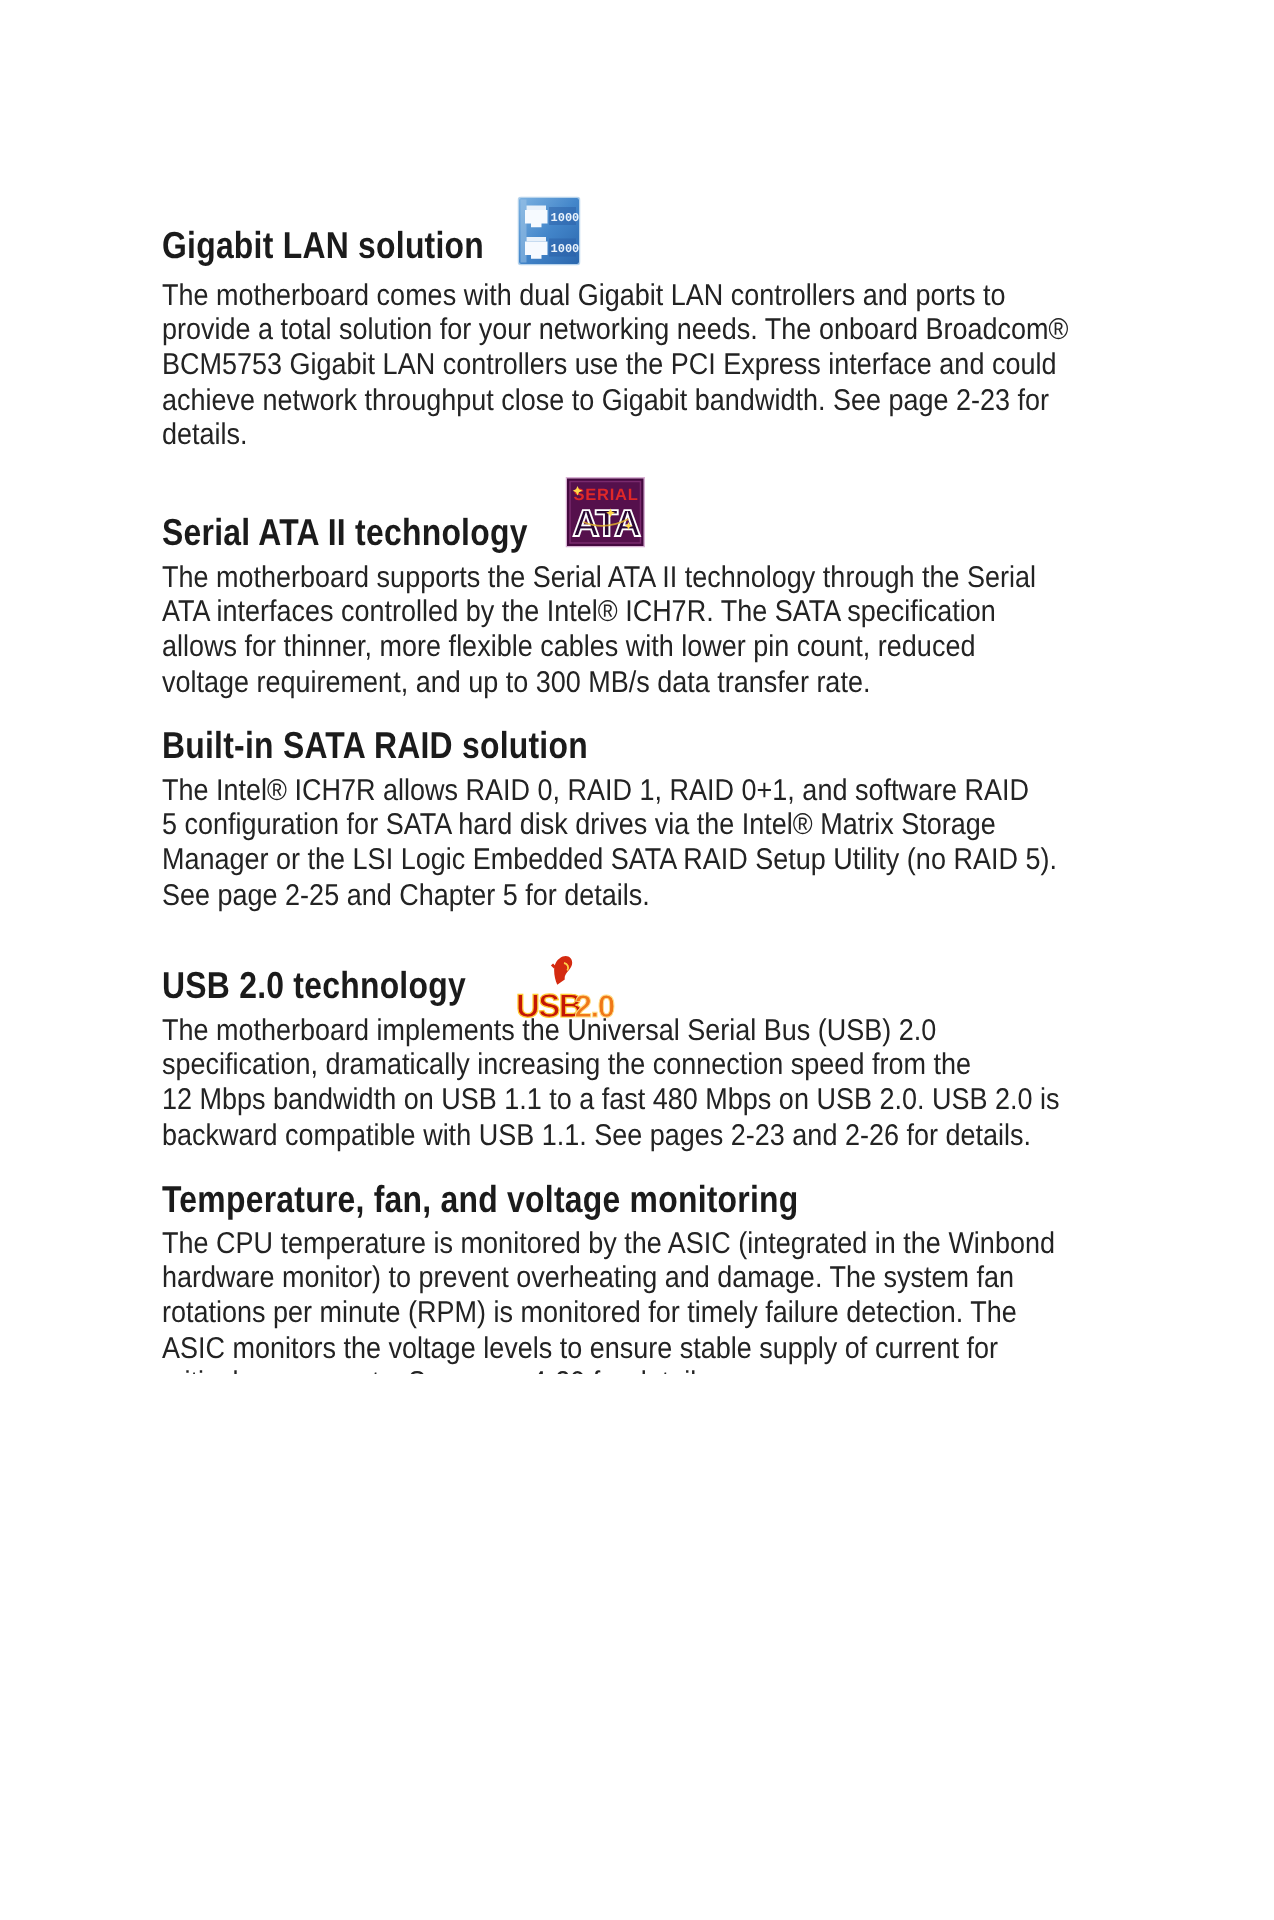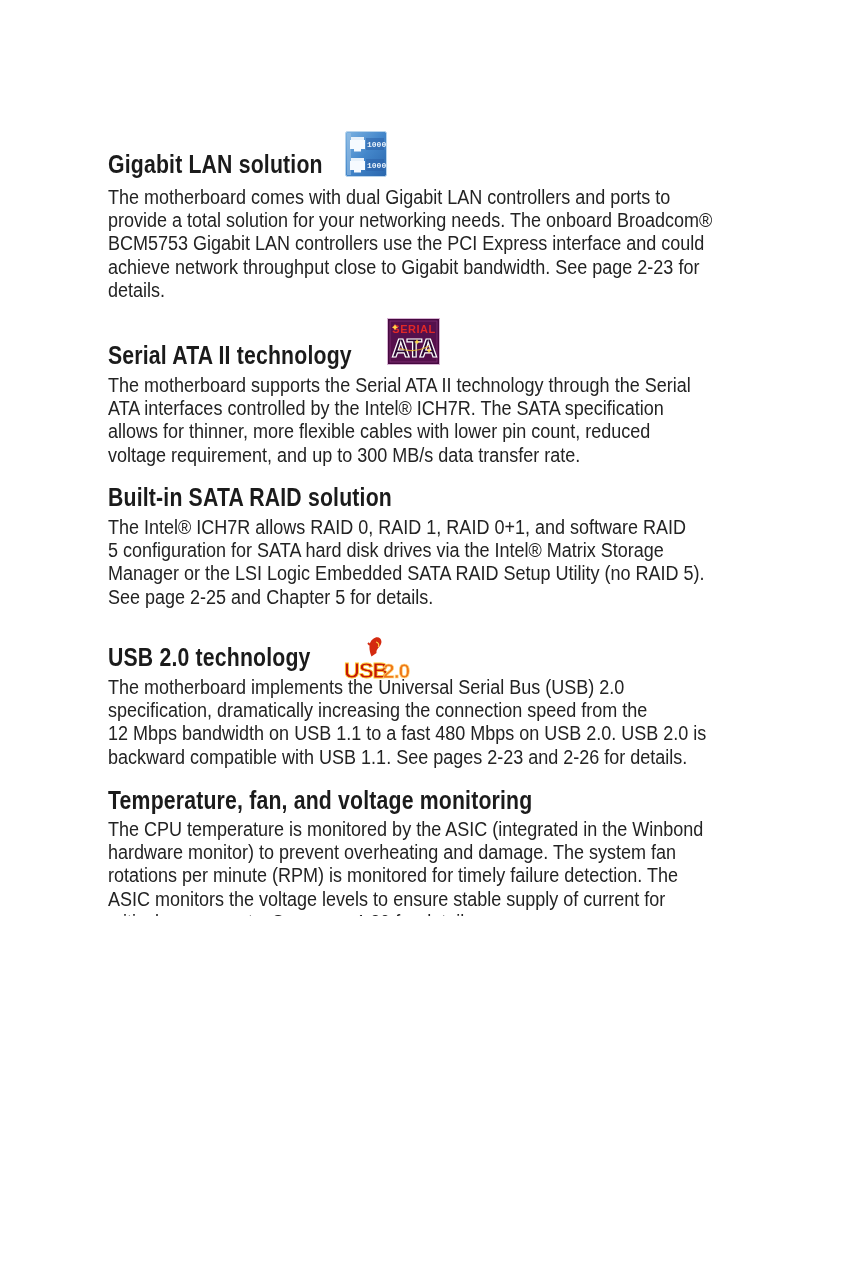--- a/index.html
+++ b/index.html
@@ -102,21 +102,21 @@
       </g>
     </svg>
   </div>
   <div class="abs heading" style="left:108px; top:151px;">Gigabit LAN solution</div>
   <div class="abs body-text" style="left:108px; top:186px;">The motherboard comes with dual Gigabit LAN controllers and ports to
 provide a total solution for your networking needs. The onboard Broadcom®
 BCM5753 Gigabit LAN controllers use the PCI Express interface and could
 achieve network throughput close to Gigabit bandwidth. See page 2-23 for
 details.</div>
 
-  <div class="abs" style="left:387px; top:318px;">
+  <div class="abs" style="left:377px; top:318px;">
     <svg class="icon-svg" width="53" height="47" viewBox="0 0 53 47">
       <rect x="0.5" y="0.5" width="52" height="46" fill="#45093f" stroke="#d8b2d4" stroke-width="1"></rect>
       <rect x="3" y="3" width="47" height="41" fill="#55104c" stroke="#7a2a6e" stroke-width="1"></rect>
       <text x="27" y="15" text-anchor="middle" font-size="11" font-weight="bold" fill="#e02828" letter-spacing="0.5">SERIAL</text>
       <text x="27" y="39" text-anchor="middle" font-size="25" font-weight="bold" fill="#2b0833" stroke="#ffffff" stroke-width="1.2" letter-spacing="-1">ATA</text>
       <path d="M8 6 l1 2.2 2.2 1 -2.2 1 -1 2.2 -1-2.2 -2.2-1 2.2-1 z" fill="#ffd84a"></path>
       <path d="M30 21 l0.9 2 2 0.9 -2 0.9 -0.9 2 -0.9-2 -2-0.9 2-0.9 z" fill="#ffd84a"></path>
       <path d="M42 30 l0.8 1.8 1.8 0.8 -1.8 0.8 -0.8 1.8 -0.8-1.8 -1.8-0.8 1.8-0.8 z" fill="#ffd84a"></path>
       <path d="M12 30 q14 6 30 -2" stroke="#e8b62a" stroke-width="1.2" fill="none" opacity="0.8"></path>
     </svg>

